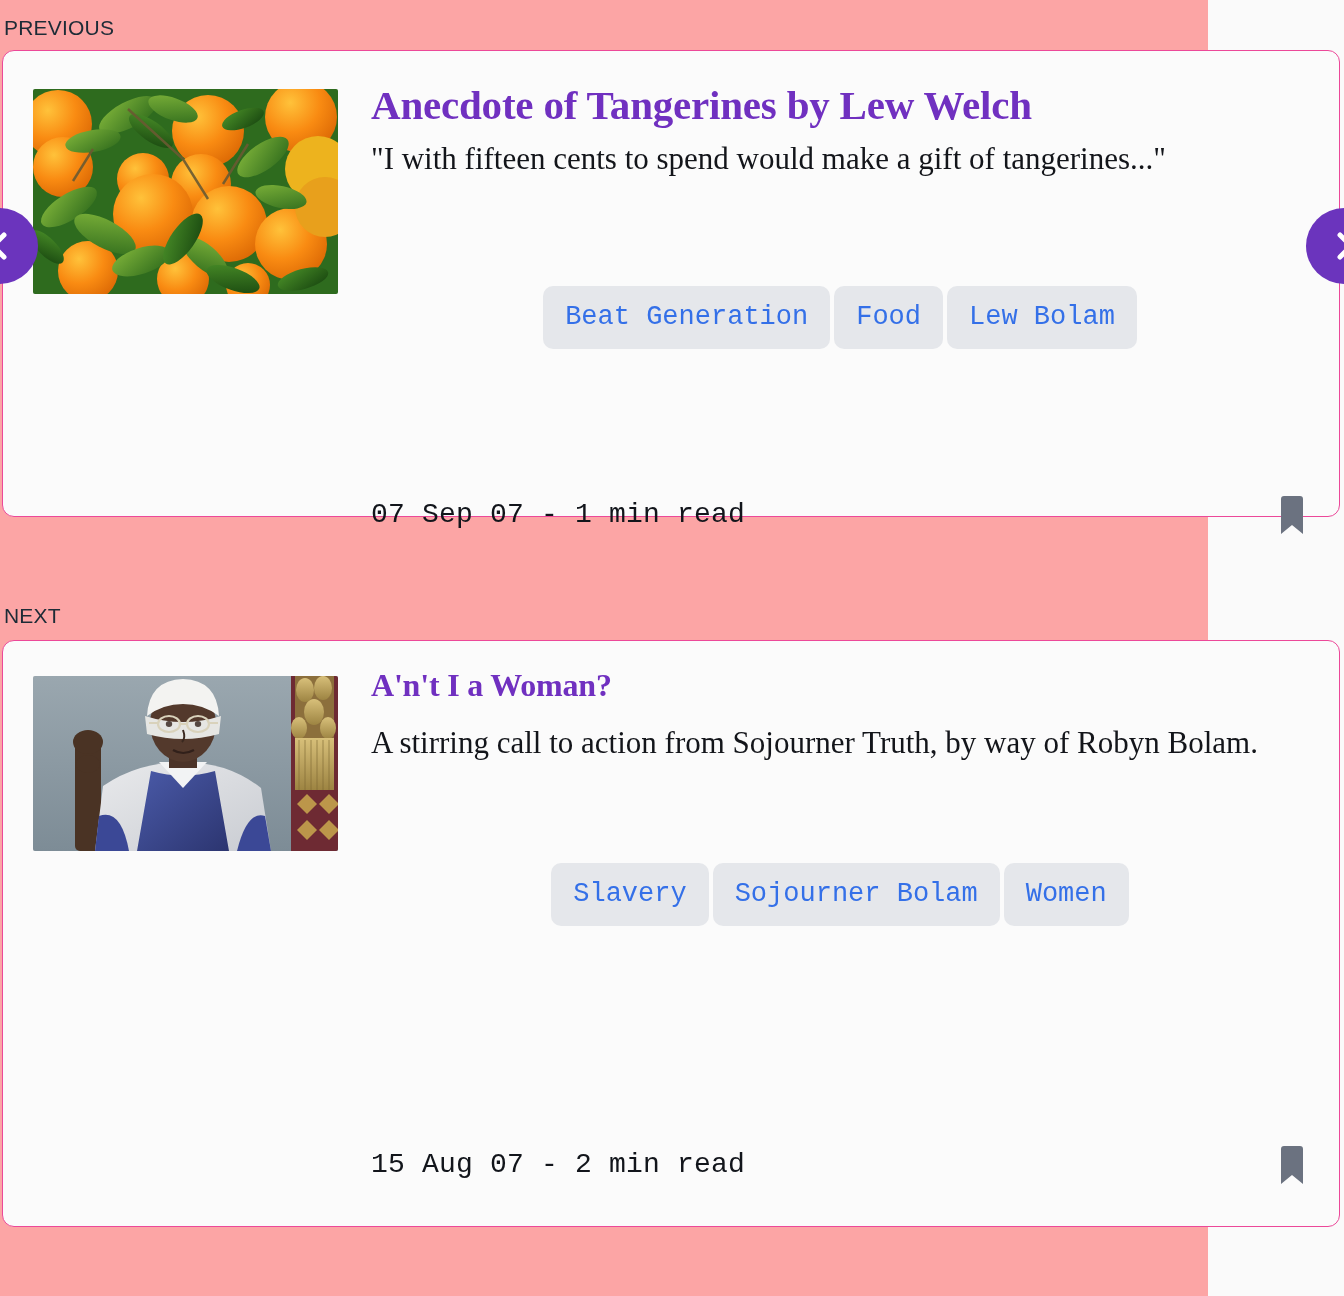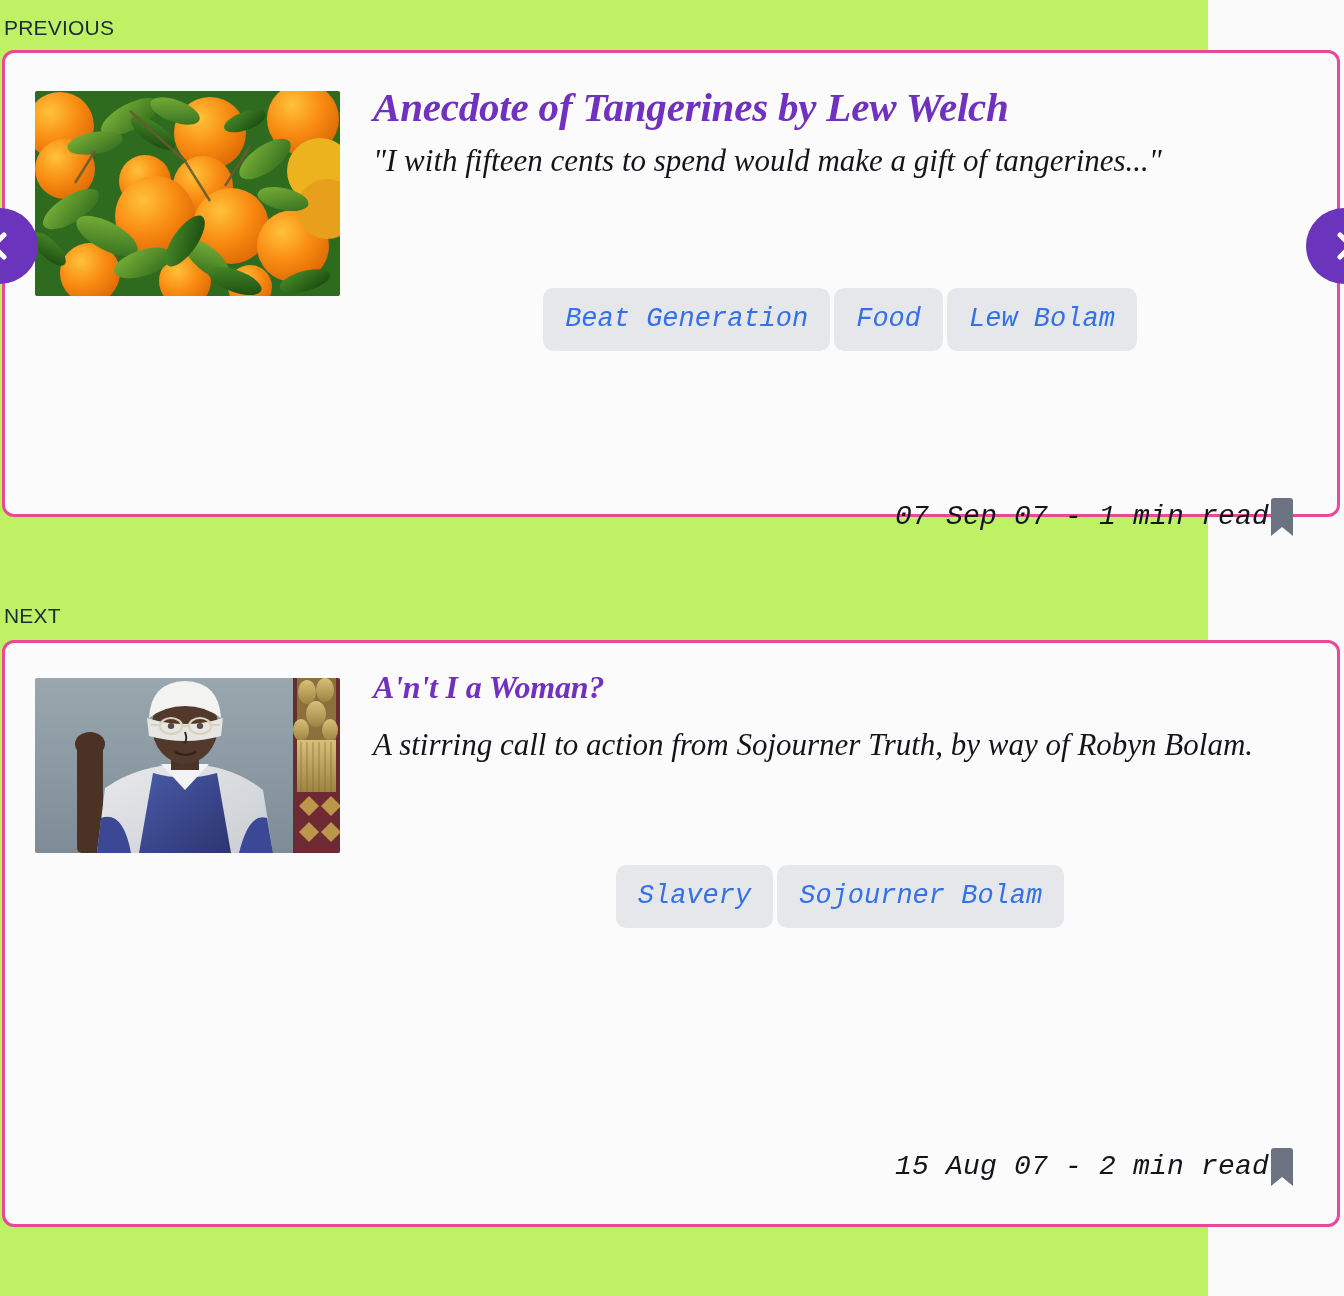--- a/index.html
+++ b/index.html
@@ -12,21 +12,21 @@
   }
   body {
     font-family: "Liberation Sans", sans-serif;
     -webkit-font-smoothing: antialiased;
   }
 
   .page {
     position: relative;
     width: 1208px;
     height: 1296px;
-    background: #bef264;
+    background: #fca5a5;
     box-sizing: border-box;
   }
 
   
   .section-label {
     font-family: "Liberation Sans", sans-serif;
     font-size: 21px;
     letter-spacing: 0.2px;
     color: #1d2b36;
     line-height: 1;
@@ -35,23 +35,22 @@
   #label-previous { position: absolute; left: 0; top: 17px; }
   #label-next     { position: absolute; left: 0; top: 605px; }
 
   
   .card {
     position: absolute;
     left: 2px;
     width: 1338px;
     box-sizing: border-box;
     background: #fbfbfb;
-    border: 3px solid #ec4899;
+    border: 1px solid #ec4899;
     border-radius: 12px;
-    font-style: italic;
   }
   #card-previous { top: 50px;  height: 467px; }
   #card-next     { top: 640px; height: 587px; }
 
   .card-inner {
     position: relative;
     width: 100%;
     height: 100%;
   }
 
@@ -121,24 +120,24 @@
     border-radius: 10px;
     padding: 18px 22px;
     line-height: 1;
     white-space: nowrap;
   }
 
   
   .meta-row {
     position: absolute;
     left: 0;
-    right: 12px;
+    right: 4px;
     display: flex;
     align-items: center;
-    justify-content: flex-end;
+    justify-content: space-between;
   }
   #meta-previous { top: 445px; }
   #meta-next     { top: 505px; }
 
   .meta-date {
     font-family: "Liberation Mono", monospace;
     font-size: 28px;
     color: #12151b;
     line-height: 1;
     letter-spacing: 0.2px;
@@ -350,20 +349,21 @@
       </div>
 
       <div class="content">
         <h2 class="card-title" id="title-next">A'n't I a Woman?</h2>
 
         <p class="card-excerpt" id="excerpt-next">A stirring call to action from Sojourner Truth, by way of Robyn Bolam.</p>
 
         <div class="tag-row" id="tags-next">
           <span class="tag">Slavery</span>
           <span class="tag">Sojourner Bolam</span>
+          <span class="tag">Women</span>
         </div>
 
         <div class="meta-row" id="meta-next">
           <span class="meta-date">15 Aug 07 - 2 min read</span>
           <span class="bookmark-icon">
             <svg width="26" height="38" viewBox="0 0 26 38" aria-hidden="true">
               <path d="M2 3 a3 3 0 0 1 3 -3 h16 a3 3 0 0 1 3 3 v35 l-11 -9 l-11 9 z" fill="#6b7280"></path>
             </svg>
           </span>
         </div>

